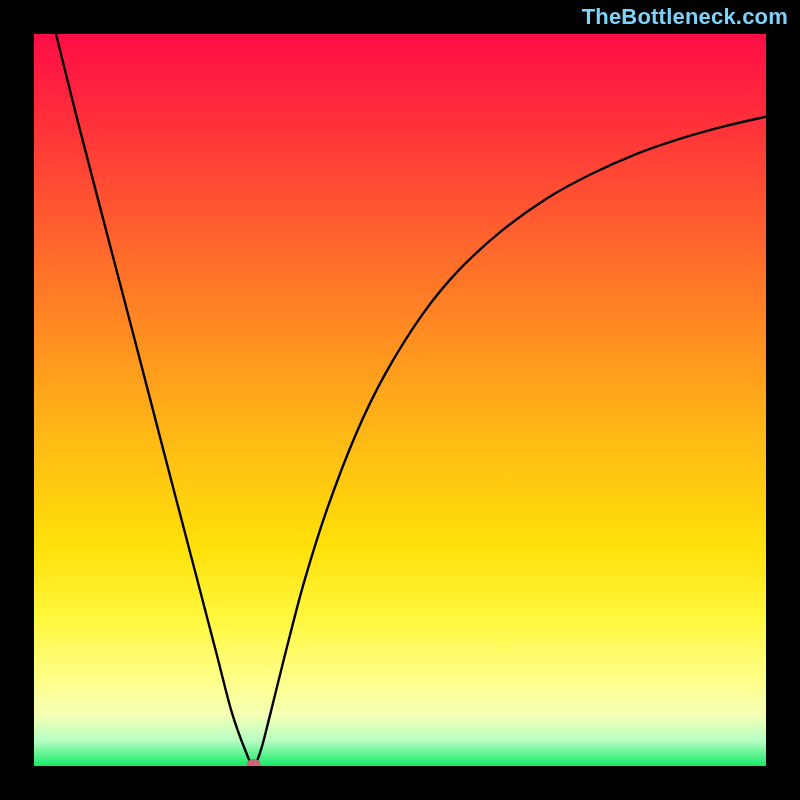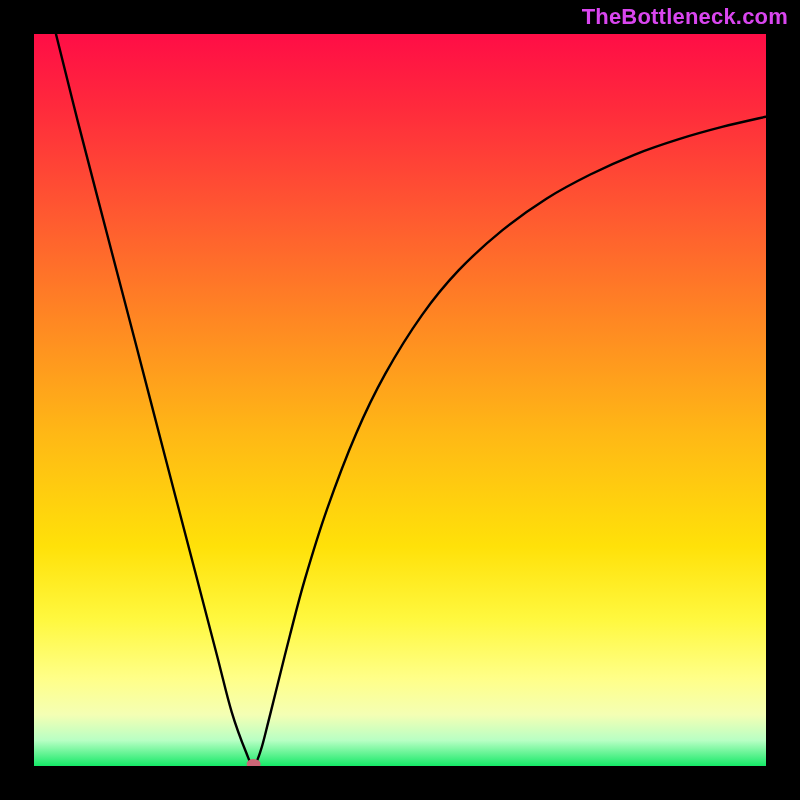--- a/index.html
+++ b/index.html
@@ -14,21 +14,21 @@
   .outer {
     width: 800px;
     height: 800px;
     background: #000;
     position: relative;
   }
   .watermark {
     position: absolute;
     top: 4px;
     right: 12px;
-    color: #d946ef;
+    color: #7dd3fc;
     font-size: 22px;
     font-weight: 600;
     letter-spacing: 0.2px;
     font-family: Arial, Helvetica, sans-serif;
     z-index: 5;
   }
   .plot-wrap {
     position: absolute;
     left: 34px;
     top: 34px;

